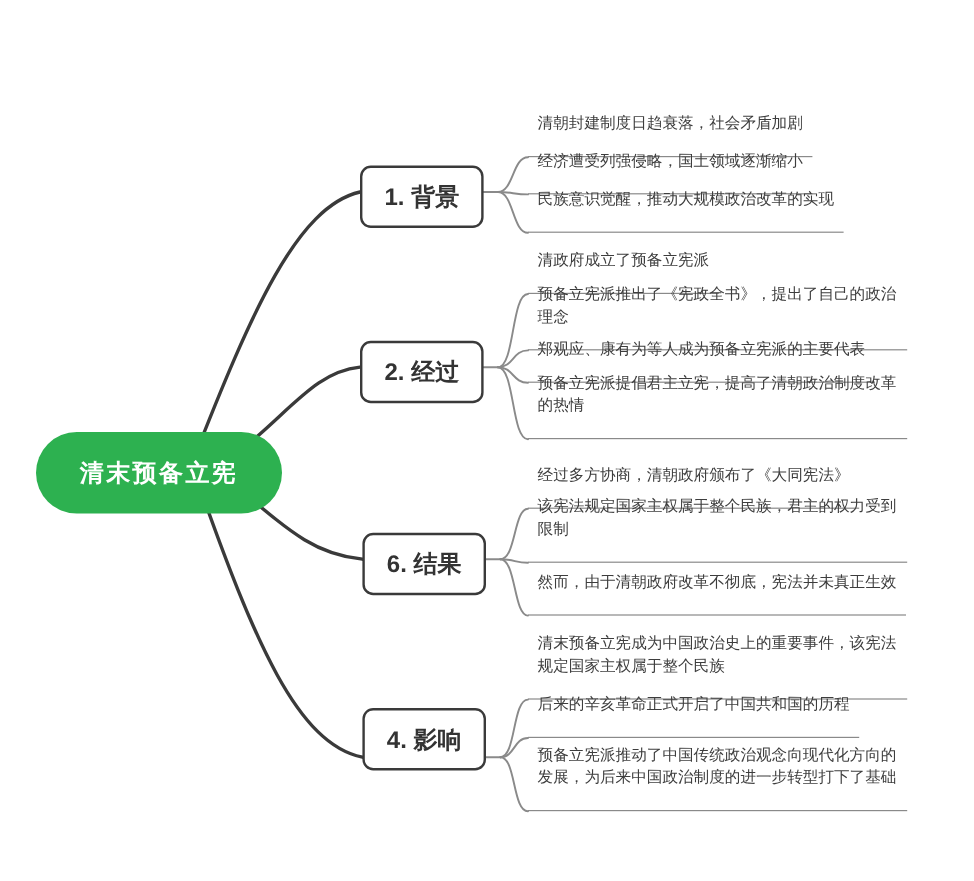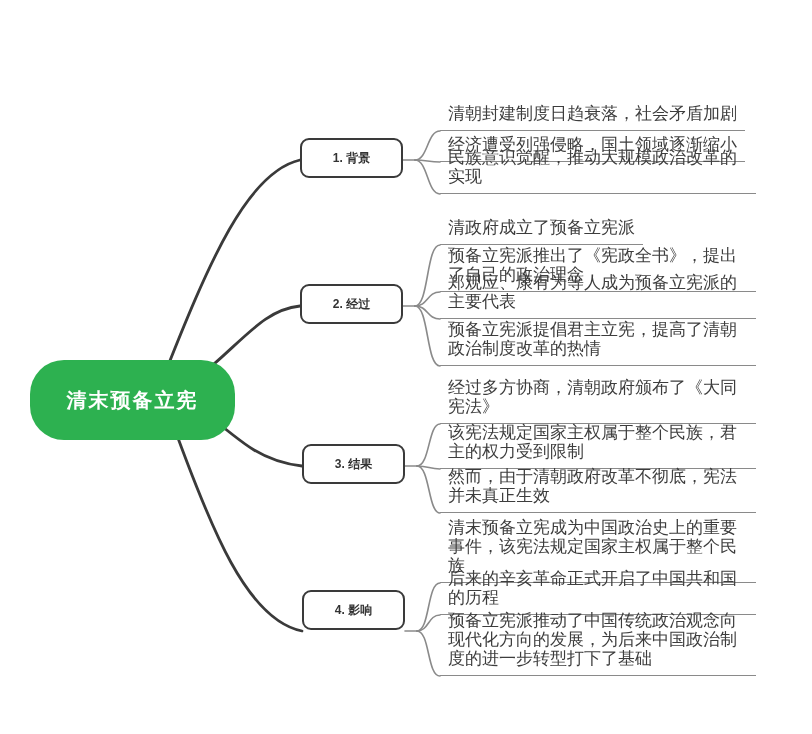--- a/index.html
+++ b/index.html
@@ -28,59 +28,59 @@
   }
   .thin-curve {
     fill: none;
     stroke: #8a8a8a;
     stroke-width: 1.6;
     stroke-linecap: round;
   }
   .root-node {
     position: absolute;
     left: 30px; top: 360px;
-    width: 205px; height: 80px;
+    width: 205px; height: 68px;
     background: #2db150;
     border-radius: 34px;
     display: flex;
     align-items: center;
     justify-content: center;
     color: #ffffff;
     font-size: 20px;
     font-weight: bold;
     letter-spacing: 2px;
     cursor: pointer;
   }
   .branch-node {
     position: absolute;
-    width: 103px; height: 40px;
+    width: 103px; height: 52px;
     background: #ffffff;
     border: 2.5px solid #3a3a3a;
     border-radius: 9px;
     box-sizing: border-box;
     display: flex;
     align-items: center;
     justify-content: center;
     color: #333333;
-    font-size: 12px;
+    font-size: 20px;
     font-weight: bold;
     cursor: pointer;
   }
   #b1 { left: 300px; top: 138px; }
   #b2 { left: 300px; top: 284px; text-align: center; }
   #b3 { left: 302px; top: 444px; }
   #b4 { left: 302px; top: 590px; }
   .leaf-node {
     position: absolute;
     left: 440px;
     max-width: 300px;
-    padding: 0 8px 7px 8px;
+    padding: 0 8px 18px 8px;
     border-bottom: 1.6px solid #8a8a8a;
     color: #3d3d3d;
-    font-size: 17px;
+    font-size: 13px;
     line-height: 19px;
     cursor: pointer;
   }
   
   #l11 { bottom: 603px; } #l12 { bottom: 572px; } #l13 { bottom: 540px; }
   #l21 { bottom: 489px; } #l22 { bottom: 442px; } #l23 { bottom: 415px; } #l24 { bottom: 368px; }
   #l31 { bottom: 310px; } #l32 { bottom: 265px; } #l33 { bottom: 221px; }
   #l41 { bottom: 151px; } #l42 { bottom: 119px; } #l43 { bottom: 58px; }
 </style>
 </head>
@@ -114,21 +114,21 @@
     <path class="thin-curve" d="M 405,631 L 417,631"></path>
     <path class="thin-curve" d="M 417,631 C 430,631 427,583 440,583"></path>
     <path class="thin-curve" d="M 417,631 C 429,631 428,615 440,615"></path>
     <path class="thin-curve" d="M 417,631 C 430,631 427,676 440,676"></path>
   </svg>
 
   <div class="root-node">清末预备立宪</div>
 
   <div class="branch-node" id="b1">1. 背景</div>
   <div class="branch-node" id="b2">2. 经过</div>
-  <div class="branch-node" id="b3">3. 结果</div>
+  <div class="branch-node" id="b3">6. 结果</div>
   <div class="branch-node" id="b4">4. 影响</div>
 
   <div class="leaf-node" id="l11">清朝封建制度日趋衰落，社会矛盾加剧</div>
   <div class="leaf-node" id="l12">经济遭受列强侵略，国土领域逐渐缩小</div>
   <div class="leaf-node" id="l21">清政府成立了预备立宪派</div>
 
   <div class="leaf-node" id="l13">民族意识觉醒，推动大规模政治改革的实现</div>
   <div class="leaf-node" id="l22">预备立宪派推出了《宪政全书》，提出了自己的政治理念</div>
   <div class="leaf-node" id="l23">郑观应、康有为等人成为预备立宪派的主要代表</div>
   <div class="leaf-node" id="l24">预备立宪派提倡君主立宪，提高了清朝政治制度改革的热情</div>

